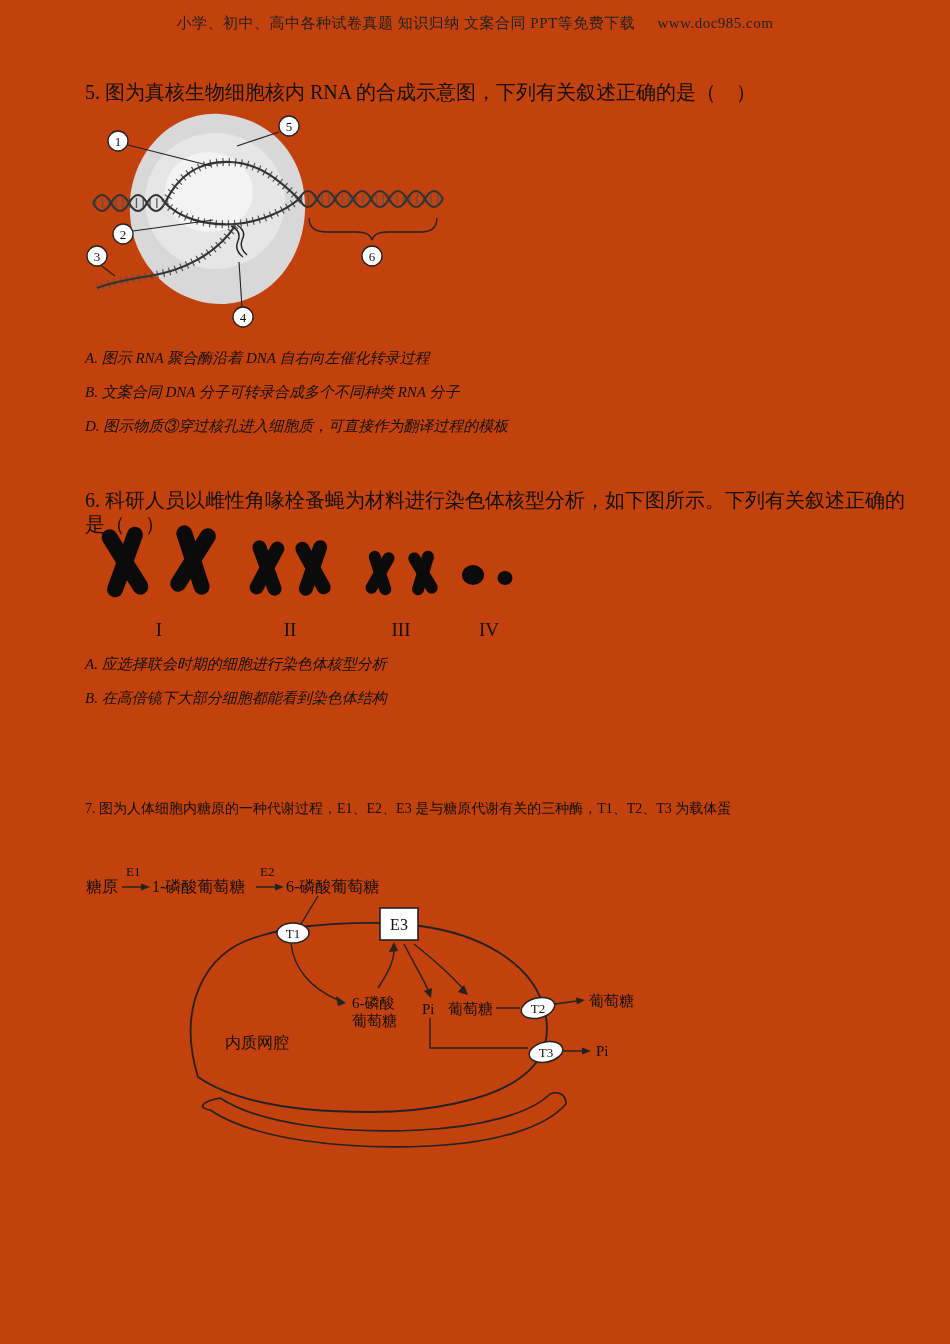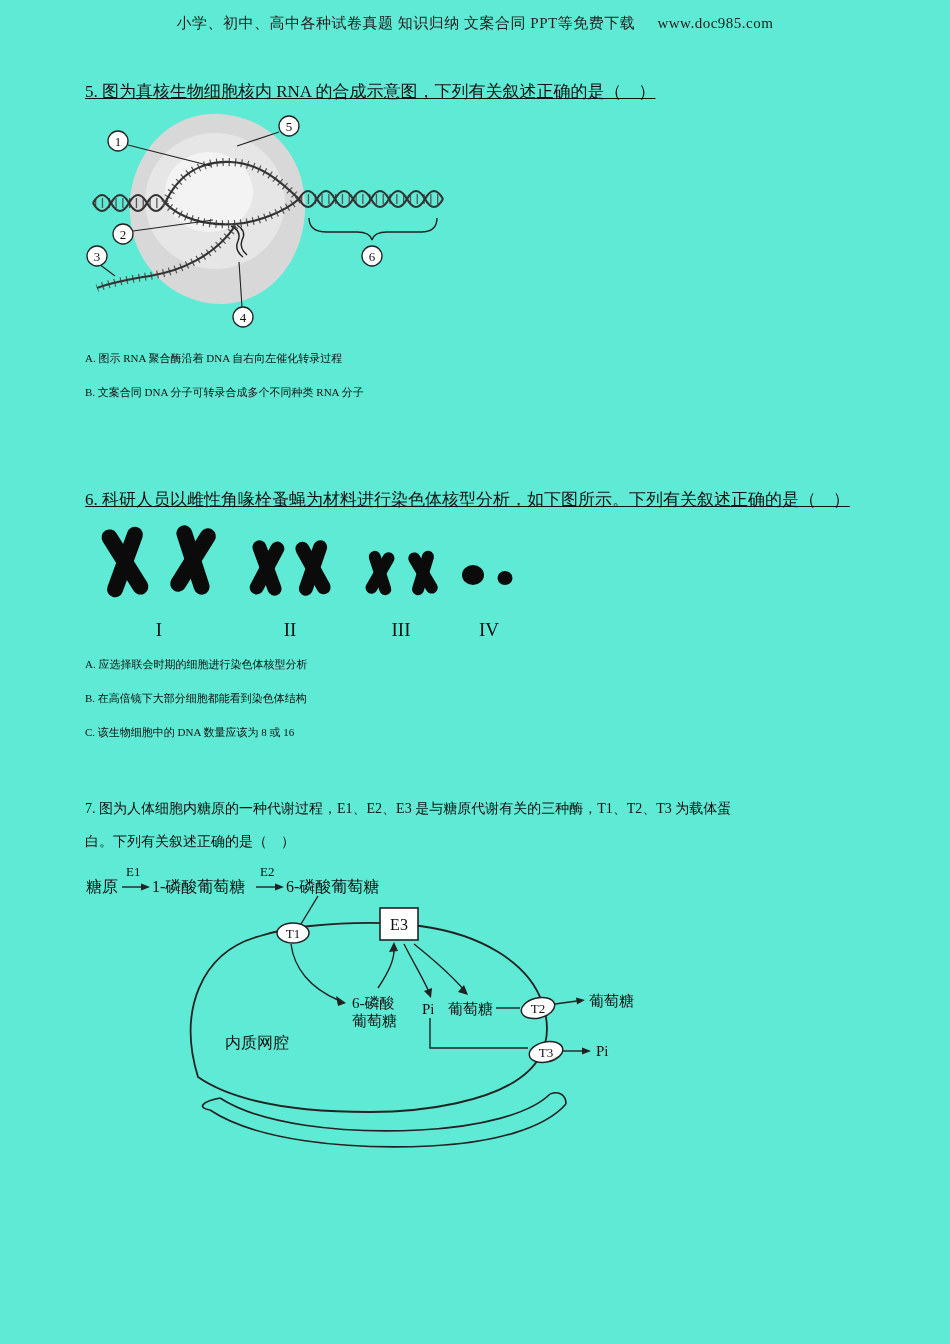--- a/index.html
+++ b/index.html
@@ -1,24 +1,24 @@
 <!DOCTYPE html>
 <html><head>
 <meta charset="utf-8">
 <style>
   html,body{margin:0;padding:0;background:#fff;}
-  .page{position:relative;width:950px;height:1344px;margin:0 auto;background:#5eead4;
+  .page{position:relative;width:950px;height:1344px;margin:0 auto;background:#c2410c;
         font-family:"Liberation Serif",serif;color:#111;overflow:hidden;}
   .abs{position:absolute;}
   .header{position:absolute;top:14px;left:0;width:100%;text-align:center;
           font-size:15px;color:#222;letter-spacing:.5px;}
   .header .site{margin-left:18px;}
-  .stem{font-size:17px;line-height:24px;text-decoration:underline;}
+  .stem{font-size:20px;line-height:24px;}
   .stem2{font-size:14px;line-height:33px;}
-  .opt{font-size:11px;line-height:21px;margin-bottom:13px;}
+  .opt{font-size:15px;line-height:21px;margin-bottom:13px;font-style:italic;}
   svg{display:block;}
   svg text{font-family:"Liberation Serif",serif;fill:#111;}
   .dstroke{stroke:#333;stroke-width:2.2;fill:none;}
   .tick{stroke:#555;fill:none;}
   .thin{stroke:#222;stroke-width:1.4;fill:none;}
   .callout{stroke:#222;stroke-width:1.3;fill:#fff;}
 </style>
 </head>
 <body>
 
@@ -88,20 +88,21 @@
       <circle class="callout" cx="204" cy="20" r="10"></circle>
       <text x="204" y="24.5">5</text>
       <circle class="callout" cx="287" cy="150" r="10"></circle>
       <text x="287" y="154.5">6</text>
     </g>
   </svg>
 
   <div class="abs" style="left:85px;top:348px;">
     <div class="opt">A. 图示 RNA 聚合酶沿着 DNA 自右向左催化转录过程</div>
     <div class="opt">B. 文案合同 DNA 分子可转录合成多个不同种类 RNA 分子</div>
+    <div class="opt">D. 图示物质③穿过核孔进入细胞质，可直接作为翻译过程的模板</div>
   </div>
 
   <div class="abs stem" style="left:85px;top:488px;width:830px;">6. 科研人员以雌性角喙栓蚤蝇为材料进行染色体核型分析，如下图所示。下列有关叙述正确的是（　）</div>
 
   <svg class="abs" style="left:85px;top:518px;" width="450" height="128" viewBox="0 0 450 128">
 
     <g fill="#0b0b0b">
       <g transform="translate(40,44) rotate(-6)">
         <rect x="-8" y="-37" width="16" height="74" rx="8" transform="rotate(26)"></rect>
         <rect x="-8" y="-37" width="16" height="74" rx="8" transform="rotate(-26)"></rect>
@@ -143,26 +144,24 @@
       <text x="74" y="118">I</text>
       <text x="205" y="118">II</text>
       <text x="316" y="118">III</text>
       <text x="404" y="118">IV</text>
     </g>
   </svg>
 
   <div class="abs" style="left:85px;top:654px;">
     <div class="opt">A. 应选择联会时期的细胞进行染色体核型分析</div>
     <div class="opt">B. 在高倍镜下大部分细胞都能看到染色体结构</div>
-    <div class="opt">C. 该生物细胞中的 DNA 数量应该为 8 或 16</div>
   </div>
 
   <div class="abs" style="left:85px;top:792px;width:820px;">
     <div class="stem2">7. 图为人体细胞内糖原的一种代谢过程，E1、E2、E3 是与糖原代谢有关的三种酶，T1、T2、T3 为载体蛋</div>
-    <div class="stem2">白。下列有关叙述正确的是（　）</div>
   </div>
 
   <svg class="abs" style="left:80px;top:862px;" width="580" height="330" viewBox="0 0 580 330">
 
     <g font-size="16">
       <text x="6" y="30">糖原</text>
       <line x1="42" y1="25" x2="62" y2="25" class="thin"></line>
       <polygon points="70,25 61,21.5 61,28.5" fill="#222"></polygon>
       <text x="46" y="14" font-size="13">E1</text>
       <text x="72" y="30">1-磷酸葡萄糖</text>

